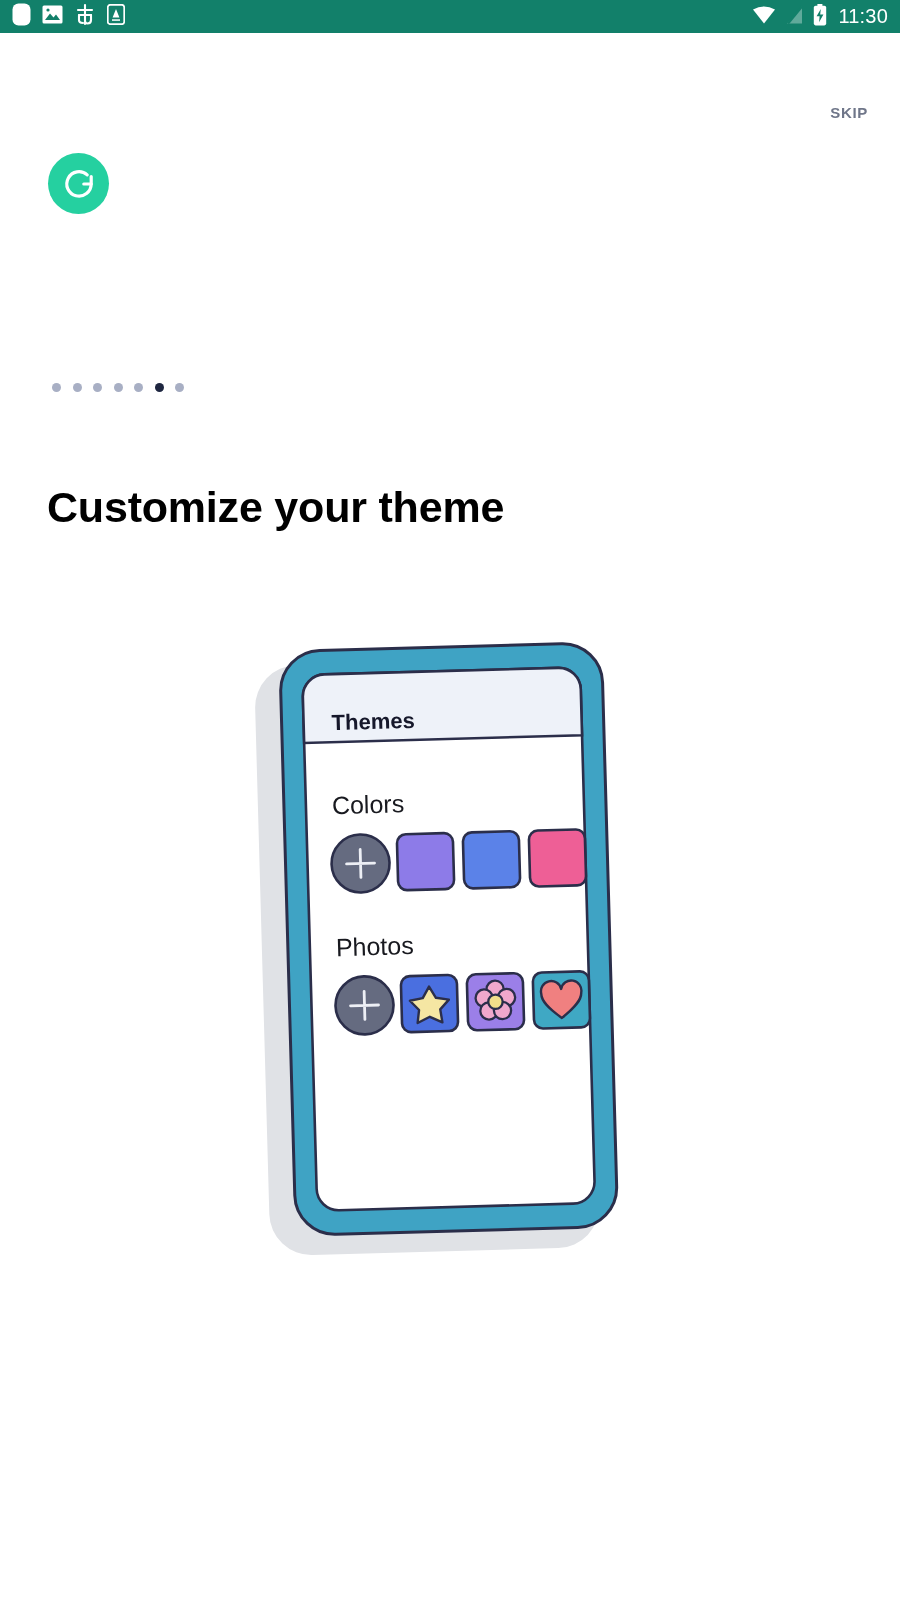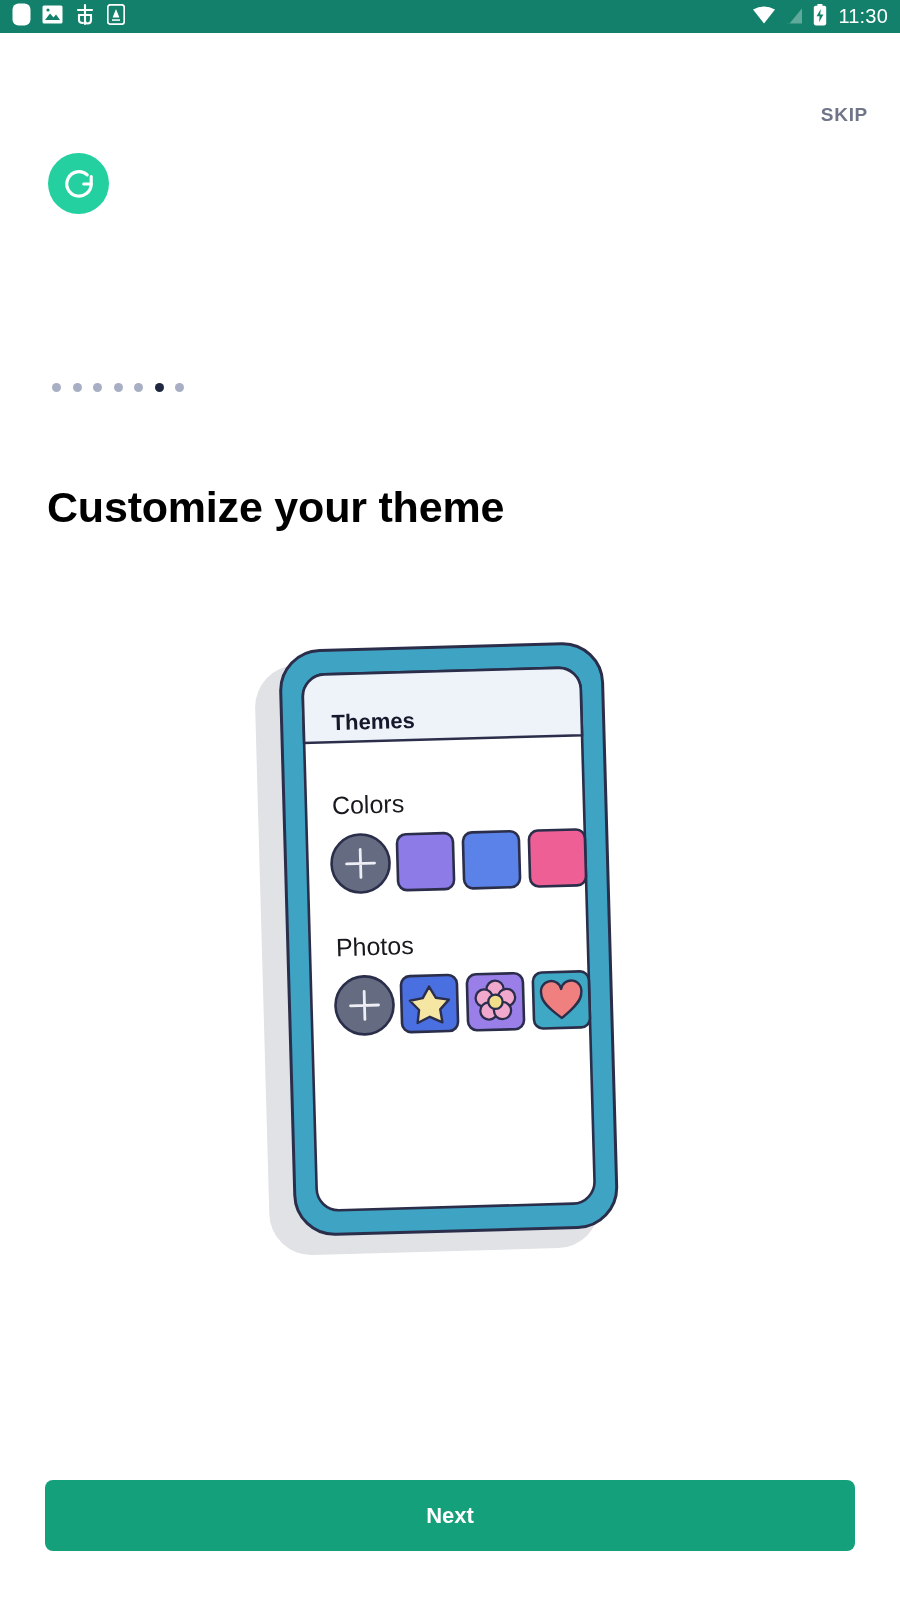--- a/index.html
+++ b/index.html
@@ -22,21 +22,21 @@
   .sb-right{ display:flex; align-items:center; gap:9px; }
   .sb-ico{ display:block; }
   .sb-time{
     color:#ffffff; font-size:20px; font-weight:400; letter-spacing:0.2px;
     font-family:"Liberation Sans", sans-serif; margin-left:2px;
   }
 
   
   .skip{
     position:absolute; right:32px; top:104px;
-    font-size:19px; font-weight:700; letter-spacing:0.7px;
+    font-size:15px; font-weight:700; letter-spacing:0.7px;
     color:#6F7689;
     background:none; border:none; cursor:pointer;
     font-family:"Liberation Sans", sans-serif;
     text-align:center;
   }
 
   
   .logo{
     position:absolute; left:48px; top:153px;
     width:61px; height:61px; border-radius:50%;
@@ -199,15 +199,14 @@
         </g>
 
         <g>
           <rect x="292" y="350" width="56" height="56" rx="9" fill="#3FA8C4" stroke="#2B2E4A" stroke-width="2.6"></rect>
           <path d="M320 396 c-14 -10.5 -20 -17.5 -20 -24.8 a10.2 10.2 0 0 1 20 -4.2 a10.2 10.2 0 0 1 20 4.2 c0 7.3 -6 14.3 -20 24.8 z" fill="#F08080" stroke="#2B2E4A" stroke-width="2.4" stroke-linejoin="round"></path>
         </g>
       </g>
     </svg>
   </div>
 
-  <button class="next-btn">Next</button>
 
 </div>
 
 </body></html>

